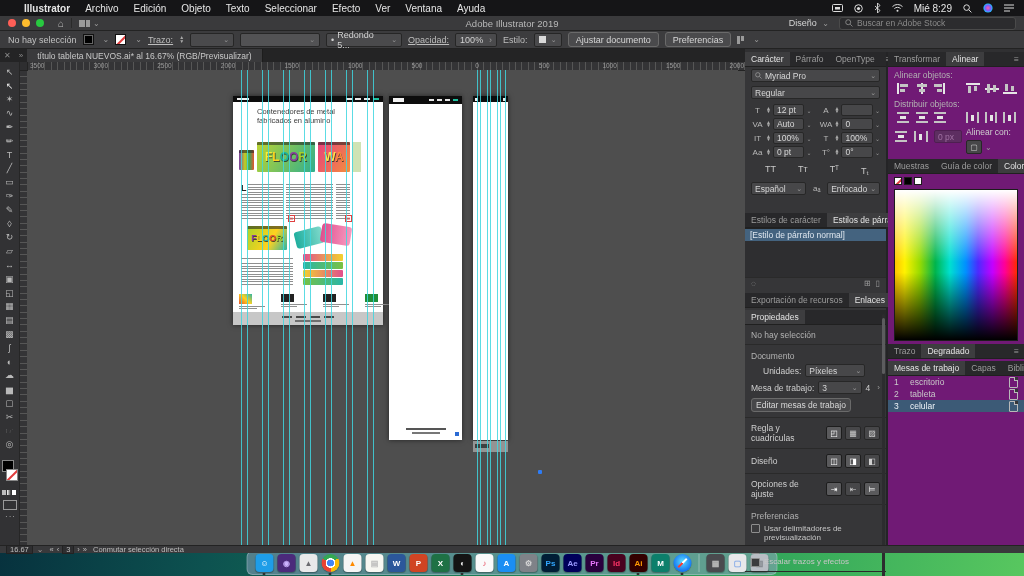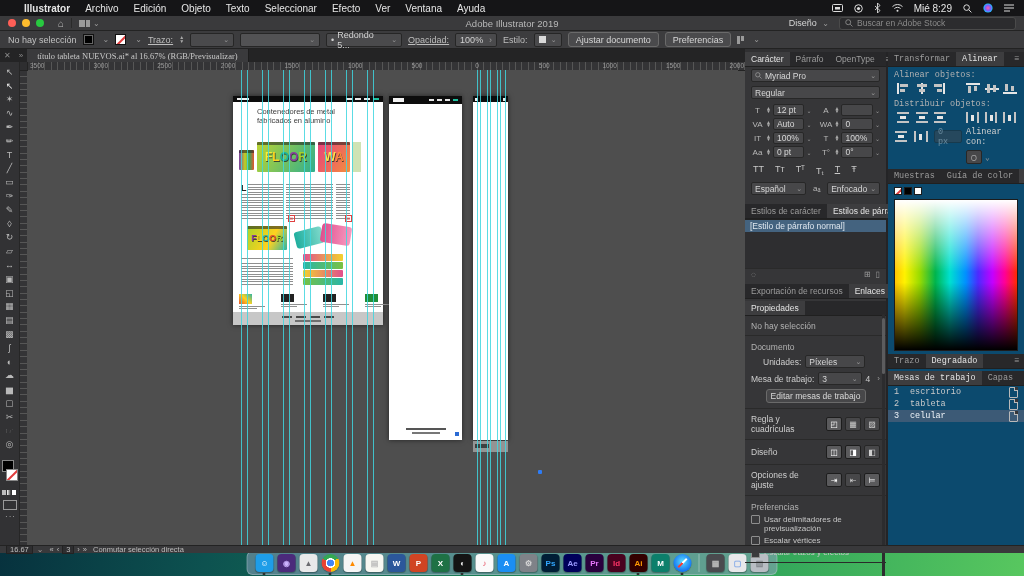--- a/index.html
+++ b/index.html
@@ -45,21 +45,21 @@
   .ob-label{color:#bdbdbd;}
   .ob-label.u{text-decoration:underline;text-underline-offset:1px;}
   .stp{display:inline-flex;flex-direction:column;line-height:3.5px;font-size:5px;color:#aaa;}
   .ob-btn{background:#4a4a4c;border:1px solid #6a6a6a;border-radius:3px;height:13px;display:flex;align-items:center;
     padding:0 7px;color:#d6d6d6;}
   .ob-colicon{display:inline-flex;gap:1px;}
   .ob-colicon i{width:3px;height:8px;background:#9a9a9a;}
   
   .tabbar{position:absolute;left:0;top:49px;width:745px;height:13px;background:#242425;display:flex;align-items:stretch;font-size:8.5px;}
   .tabbar .tb-ic{color:#8a8a8a;font-size:8px;display:flex;align-items:center;padding:0 4px;}
-  .doctab{background:#3a3a3c;color:#c9c9c9;display:flex;align-items:center;padding:0 10px;border-right:1px solid #1d1d1d;font-family:Liberation Serif, serif;}
+  .doctab{background:#3a3a3c;color:#c9c9c9;display:flex;align-items:center;padding:0 10px;border-right:1px solid #1d1d1d;}
   
   .toolbar{position:absolute;left:0;top:62px;width:19px;height:491px;background:#323234;border-right:1px solid #262626;z-index:10;}
   #tools{display:flex;flex-direction:column;align-items:center;padding-top:3px;}
   .tool{width:17px;height:13.8px;display:flex;align-items:center;justify-content:center;font-size:9px;color:#b9b9b9;}
   .tool:nth-child(2){color:#e8e8e8;}
   .fs-block{position:absolute;left:2px;top:398px;width:15px;height:24px;}
   .fs-fill{position:absolute;left:0;top:0;width:10px;height:10px;background:#000;border:1px solid #888;}
   .fs-stroke{position:absolute;left:4px;top:9px;width:10px;height:10px;background:#fff;border:1px solid #888;overflow:hidden;}
   .fs-stroke::after{content:"";position:absolute;left:-2px;top:4px;width:16px;height:2px;background:#e03c3c;transform:rotate(-45deg);}
   .mini-row{position:absolute;left:2px;top:428px;display:flex;gap:1px;}
@@ -111,35 +111,35 @@
   .bluemark{position:absolute;width:4px;height:4px;background:#2b6bd4;}
   
   .statusbar{position:absolute;left:0;top:545px;width:1024px;height:8px;background:#39393b;border-top:1px solid #232323;
     display:flex;align-items:center;gap:6px;padding:0 6px;box-sizing:border-box;font-size:7.5px;color:#bdbdbd;z-index:30;}
   .sb-zoom{background:#2e2e30;border:1px solid #222;padding:0 3px;height:7px;display:flex;align-items:center;}
   .sb-nav{display:flex;align-items:center;gap:3px;}
   .sb-abfield{background:#2e2e30;border:1px solid #222;padding:0 3px;height:7px;display:flex;align-items:center;}
   
   .panels{position:absolute;left:745px;top:49px;width:279px;height:496px;background:#303032;z-index:15;font-size:8.5px;}
   .colA{position:absolute;left:0;top:3px;width:141px;height:493px;background:#363638;border-right:2px solid #242426;}
-  .colB{position:absolute;left:143px;top:3px;width:136px;height:493px;background:#0c4a6e;font-family:Liberation Mono, monospace;}
+  .colB{position:absolute;left:143px;top:3px;width:136px;height:493px;background:#701a75;}
   .ptabs{display:flex;align-items:stretch;height:14px;background:#28282a;border-bottom:1px solid #202020;font-size:8.5px;}
   .ptab{display:flex;align-items:center;padding:0 6px;color:#9c9c9c;white-space:nowrap;}
   .ptab.act{background:#3d3d3f;color:#e4e4e4;}
   .pmenu{margin-left:auto;color:#9c9c9c;padding:0 5px;display:flex;align-items:center;}
   .prow{display:flex;align-items:center;gap:4px;padding:2px 6px;}
   .pfield{background:#474749;border:1px solid #272727;border-radius:2px;height:11px;display:flex;align-items:center;
     gap:3px;padding:0 3px;color:#d6d6d6;flex:1;}
   .pfield .fchev{margin-left:auto;color:#9a9a9a;font-size:7px;}
   #charfields{display:grid;grid-template-columns:1fr 1fr;gap:2px 8px;padding:3px 6px;}
   .cfield{display:flex;align-items:center;gap:2px;}
   .cicon{width:13px;color:#b9b9b9;font-size:8px;text-align:center;}
   .cval{background:#474749;border:1px solid #272727;border-radius:2px;height:10px;flex:1;display:flex;align-items:center;padding:0 3px;color:#d8d8d8;}
   .cchev{color:#9a9a9a;font-size:6px;}
-  #casebtns{display:flex;gap:11px;padding:3px 8px;color:#c9c9c9;font-size:9px;}
+  #casebtns{display:flex;gap:22px;padding:3px 20px;color:#c9c9c9;font-size:9px;}
   #casebtns span:nth-child(5){text-decoration:underline;}
   #casebtns span:nth-child(4),#casebtns span:nth-child(5){margin-left:auto_off;}
   .listbox{margin:0;background:#2e2e30;height:48px;border-top:1px solid #222;}
   .listitem{height:12px;display:flex;align-items:center;padding:0 5px;color:#dfe7ef;background:#44637f;font-size:8.5px;}
   .panelfoot{height:11px;display:flex;align-items:center;padding:0 6px;color:#9a9a9a;gap:5px;border-top:1px solid #2a2a2a;font-size:8px;}
   .panelfoot .right{margin-left:auto;display:flex;gap:5px;}
   .sectionlabel{color:#b2b2b2;padding:3px 6px 1px;}
   .divider{height:1px;background:#2a2a2a;margin:3px 0;}
   .pbtn{background:#474749;border:1px solid #6a6a6a;border-radius:3px;height:12px;display:flex;align-items:center;justify-content:center;color:#d9d9d9;}
   .iconbtn{width:14px;height:12px;background:#474749;border:1px solid #272727;border-radius:2px;color:#cfcfcf;
@@ -634,21 +634,21 @@
         <span class="pfield" style="flex:1.2">
             <span>Español</span>
             <span class="fchev">⌄</span>
           </span>
         <span class="cicon">aₐ</span>
         <span class="pfield">
             <span>Enfocado</span>
             <span class="fchev">⌄</span>
           </span>
       </div>
-      <div class="ptabs" style="margin-top:7px">
+      <div class="ptabs" style="margin-top:16px">
           <span class="ptab">Estilos de carácter</span>
           <span class="ptab act">Estilos de párrafo</span>
           <span class="pmenu">≡</span>
         </div>
       <div class="listbox">
         <div class="listitem">[Estilo de párrafo normal]</div>
       </div>
       <div class="panelfoot">
         <span>◌</span>
         <span class="right">
@@ -676,21 +676,21 @@
       </div>
       <div class="prow">
         <span>Mesa de trabajo:</span>
         <span class="pfield" style="max-width:36px">
             <span>3</span>
             <span class="fchev">⌄</span>
           </span>
         <span>4</span>
         <span class="chev">›</span>
       </div>
-      <div class="prow" style="justify-content:center">
+      <div class="prow" style="justify-content:flex-start">
         <span class="pbtn" style="width:98px">Editar mesas de trabajo</span>
       </div>
       <div class="divider"></div>
       <div class="prow">
         <span style="flex:1">Regla y cuadrículas</span>
         <span class="irow" style="padding:0;gap:3px">
             <span class="iconbtn act">◰</span>
             <span class="iconbtn">▦</span>
             <span class="iconbtn">▨</span>
           </span>

